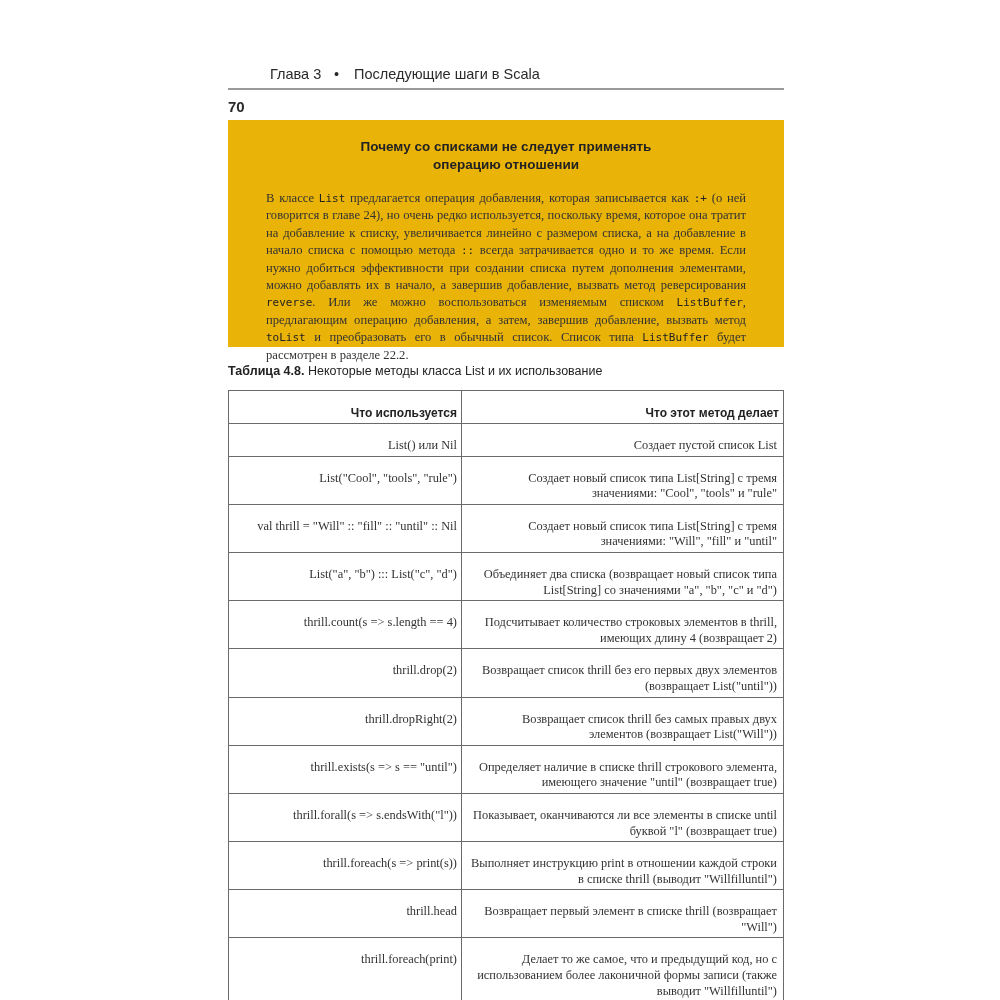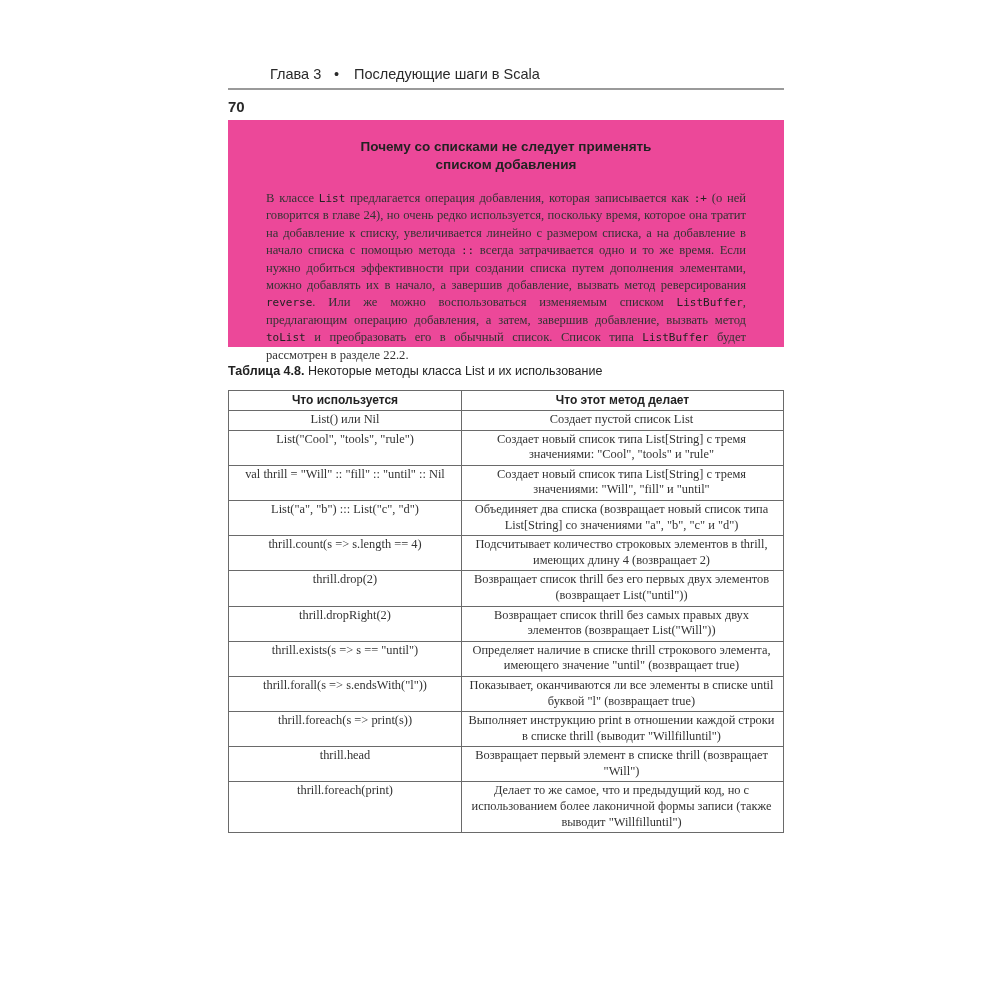--- a/index.html
+++ b/index.html
@@ -2,47 +2,47 @@
 <html><head>
   <meta charset="utf-8">
   <style>
     html, body { margin: 0; padding: 0; background: #ffffff; }
     body { width: 1000px; height: 1000px; position: relative; overflow: hidden; color: #2a2a2a; }
     .page-header { position: absolute; left: 228px; top: 64px; width: 556px; height: 24px; border-bottom: 2px solid #9a9a9a; font-family: "Liberation Sans", sans-serif; font-size: 14.5px; }
     .page-header .num { position: absolute; left: 0; top: 2px; font-weight: bold; font-size: 15px; margin-top: 32px; }
     .page-header .chap { position: absolute; left: 42px; top: 2px; }
     .page-header .bullet { position: absolute; left: 106px; top: 2px; }
     .page-header .title { position: absolute; left: 126px; top: 2px; }
-    .sidebar { position: absolute; left: 228px; top: 120px; width: 556px; height: 227px; background: #ec4899; box-sizing: border-box; padding: 18px 22px 0 22px; }
+    .sidebar { position: absolute; left: 228px; top: 120px; width: 556px; height: 227px; background: #eab308; box-sizing: border-box; padding: 18px 22px 0 22px; }
     .sidebar h3 { margin: 0 0 10px 0; font-family: "Liberation Sans", sans-serif; font-weight: bold; font-size: 13.5px; line-height: 18px; text-align: center; color: #222; }
     .sidebar p { margin: 16px; font-family: "Liberation Serif", serif; font-size: 12.6px; line-height: 17.4px; text-align: justify; color: #333; }
     .code { font-family: "DejaVu Sans Mono", monospace; font-size: 11px; color: #222; }
     .caption { position: absolute; left: 228px; top: 364px; font-family: "Liberation Sans", sans-serif; font-size: 12.5px; color: #222; }
     .caption b { font-weight: bold; }
     table.methods { position: absolute; left: 228px; top: 390px; width: 556px; border-collapse: collapse; }
-    table.methods th, table.methods td { border: 1px solid #6a6a6a; vertical-align: top; text-align: center; padding: 1px 4px 2px 4px; }
+    table.methods th, table.methods td { border: 1px solid #6a6a6a; vertical-align: top; text-align: right; padding: 14px 4px 2px 4px; }
     table.methods th { font-family: "Liberation Sans", sans-serif; font-weight: bold; font-size: 12px; line-height: 16px; color: #222; }
     table.methods td { font-family: "Liberation Serif", serif; font-size: 12.4px; line-height: 15.6px; color: #333; }
     table.methods td.c1, table.methods th.c1 { width: 224px; }
     table.methods td.c2 { padding-right: 6px; }
   </style>
 </head>
 <body>
 
 <div class="page-header">
   <span class="num">70</span>
   <span class="chap">Глава 3</span>
   <span class="bullet">•</span>
   <span class="title">Последующие шаги в Scala</span>
 </div>
 
 <div class="sidebar">
   <h3>
     <span>Почему со списками не следует применять</span><br>
-    <span>списком добавления</span>
+    <span>операцию отношении</span>
   </h3>
   <p id="sidebar-body"><span>В классе </span><span class="code">List</span><span> предлагается операция добавления, которая записывается как </span><span class="code">:+</span><span> (о ней говорится в главе 24), но очень редко используется, поскольку время, которое она тратит на добавление к списку, увеличивается линейно с размером списка, а на добавление в начало списка с помощью метода </span><span class="code">::</span><span> всегда затрачивается одно и то же время. Если нужно добиться эффективности при создании списка путем дополнения элементами, можно добавлять их в начало, а завершив добавление, вызвать метод реверсирования </span><span class="code">reverse</span><span>. Или же можно воспользоваться изменяемым списком </span><span class="code">ListBuffer</span><span>, предлагающим операцию добавления, а затем, завершив добавление, вызвать метод </span><span class="code">toList</span><span> и преобразовать его в обычный список. Список типа </span><span class="code">ListBuffer</span><span> будет рассмотрен в разделе 22.2.</span></p>
 </div>
 
 <div class="caption">
   <b>Таблица 4.8.</b><span> Некоторые методы класса List и их использование</span>
 </div>
 
 <table class="methods">
   <thead>

